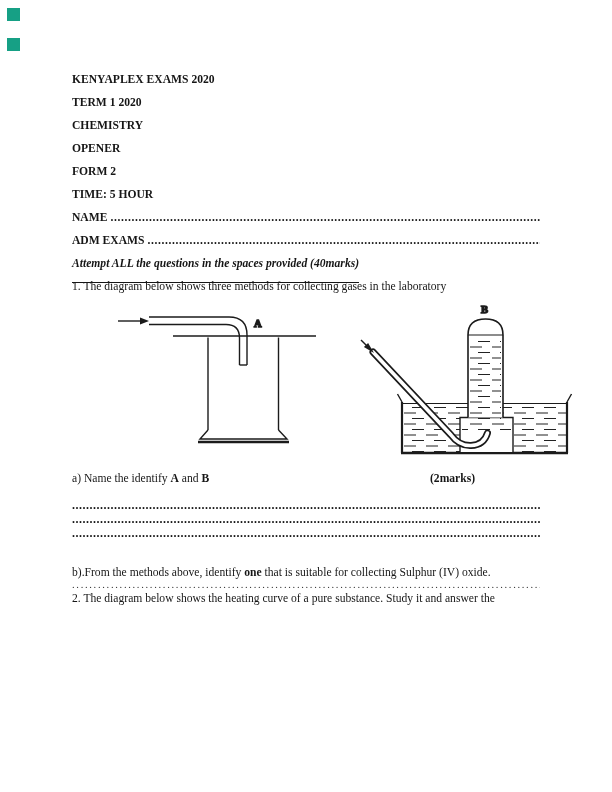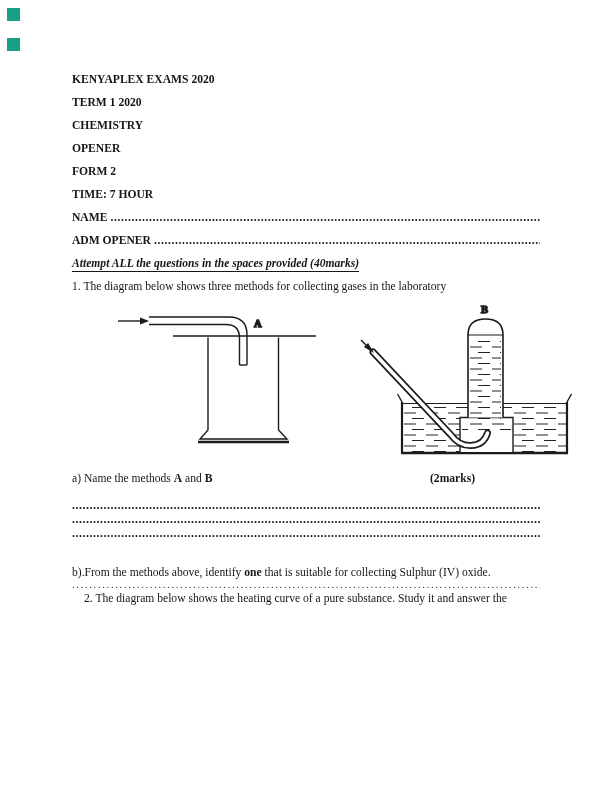--- a/index.html
+++ b/index.html
@@ -15,68 +15,68 @@
   .marker.m2 { top:38px; }
 
   .stack { position:absolute; left:72px; top:68px; width:468px; }
   .row { height:23px; line-height:23px; font-size:11.6px; white-space:nowrap; }
   .b { font-weight:bold; }
   .fillrow { display:flex; }
   .fillrow .lbl { font-weight:bold; white-space:nowrap; }
   .fillrow .fill { flex:1 1 auto; overflow:hidden; white-space:nowrap;
                    font-weight:bold; letter-spacing:0.6px; padding-left:3px; }
   .instr-inner { font-weight:bold; font-style:italic;
-                 border-bottom:1.5px solid #161616; padding-bottom:1px; }
+                 border-bottom:1.5px solid #161616; padding-bottom:12px; }
 
   .diagram { position:absolute; left:60px; top:295px; width:512px; height:170px; }
 
   .aline { position:absolute; left:72px; top:472px; width:468px;
            font-size:11.6px; line-height:14px; white-space:nowrap; }
   .aline .marks { position:absolute; left:358px; top:0;font-weight:bold; }
 
   .dots { position:absolute; left:72px; width:468px; overflow:hidden;
           white-space:nowrap; font-weight:bold; font-size:12px;
           letter-spacing:0.5px; line-height:14px; }
   .dots.d1 { top:498px; } .dots.d2 { top:512px; } .dots.d3 { top:526px; }
 
   .bblock { position:absolute; left:72px; top:546px; font-size:11.6px;
             line-height:14px; white-space:nowrap;margin-top:20px; }
 
   .lightdots { position:absolute; left:72px; top:579px; width:468px;
                overflow:hidden; white-space:nowrap; font-size:10.5px;
                letter-spacing:1.7px; line-height:12px; color:#2e2e2e; }
 
-  .q2block { position:absolute; left:84px; top:592px; font-size:11.6px;
+  .q2block { position:absolute; left:72px; top:592px; font-size:11.6px;
              line-height:14px; white-space:nowrap; }
 
   svg text { font-family:"Liberation Serif", serif; font-weight:bold;
              font-size:10.5px; fill:#161616; }
 </style>
 </head>
 <body>
 
 <div class="page">
 
   <div class="marker m1" style="background:#16A085"></div>
   <div class="marker m2" style="background:#16A085"></div>
 
   <div class="stack">
     <div class="row b">KENYAPLEX EXAMS 2020</div>
     <div class="row b">TERM 1 2020</div>
     <div class="row b">CHEMISTRY</div>
     <div class="row b">OPENER</div>
     <div class="row b">FORM 2</div>
-    <div class="row b">TIME: 7 HOUR</div>
+    <div class="row b">TIME: 5 HOUR</div>
 
     <div class="row fillrow">
       <span class="lbl">NAME</span>
       <span class="fill">........................................................................................................................................................................................</span>
     </div>
     <div class="row fillrow">
-      <span class="lbl">ADM OPENER</span>
+      <span class="lbl">ADM EXAMS</span>
       <span class="fill">........................................................................................................................................................................................</span>
     </div>
 
     <div class="row">
       <span class="instr-inner">Attempt ALL the questions in the spaces provided (40marks)</span>
     </div>
 
     <div class="row">1. The diagram below shows three methods for collecting gases in the laboratory</div>
   </div>
 
@@ -133,21 +133,21 @@
       </g>
       <g>
         <line x1="301" y1="45" x2="310" y2="54"></line>
         <polygon points="314,58 308.1,47.9 303.9,52.1" fill="#1b1b1b" stroke="none"></polygon>
       </g>
       <text x="421" y="18">B</text>
     </g>
   </svg>
 
   <div class="aline">
-    <span>a) Name the methods </span><span class="b">A</span><span> and </span><span class="b">B</span>
+    <span>a) Name the identify </span><span class="b">A</span><span> and </span><span class="b">B</span>
     <span class="marks">(2marks)</span>
   </div>
 
   <div class="dots d1">........................................................................................................................................................................................</div>
   <div class="dots d2">........................................................................................................................................................................................</div>
   <div class="dots d3">........................................................................................................................................................................................</div>
 
   <div class="bblock">
     <div><span>b).From the methods above, identify </span><span class="b">one</span><span> that is suitable for collecting Sulphur (IV) oxide.</span></div>
   </div>

